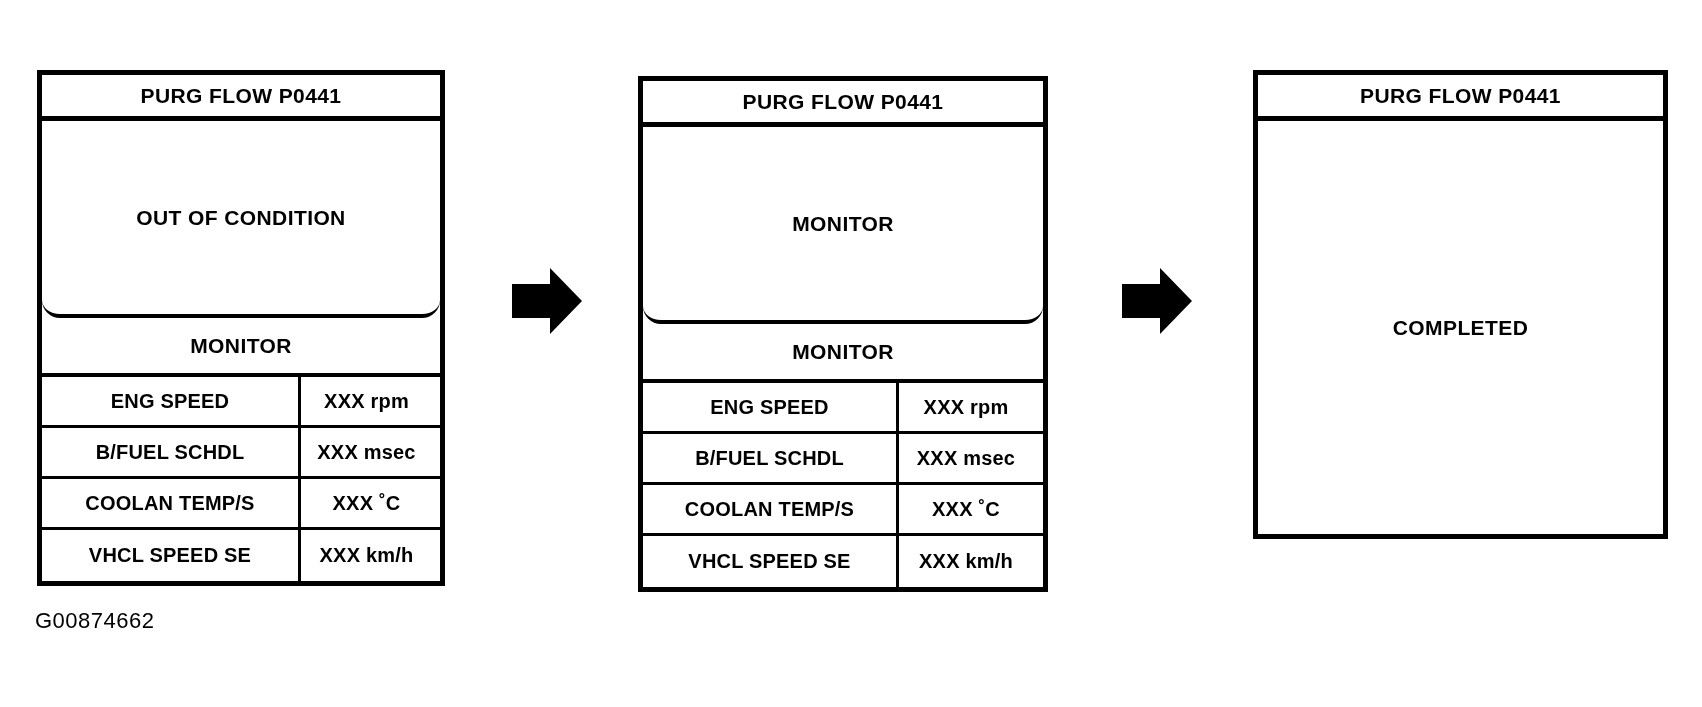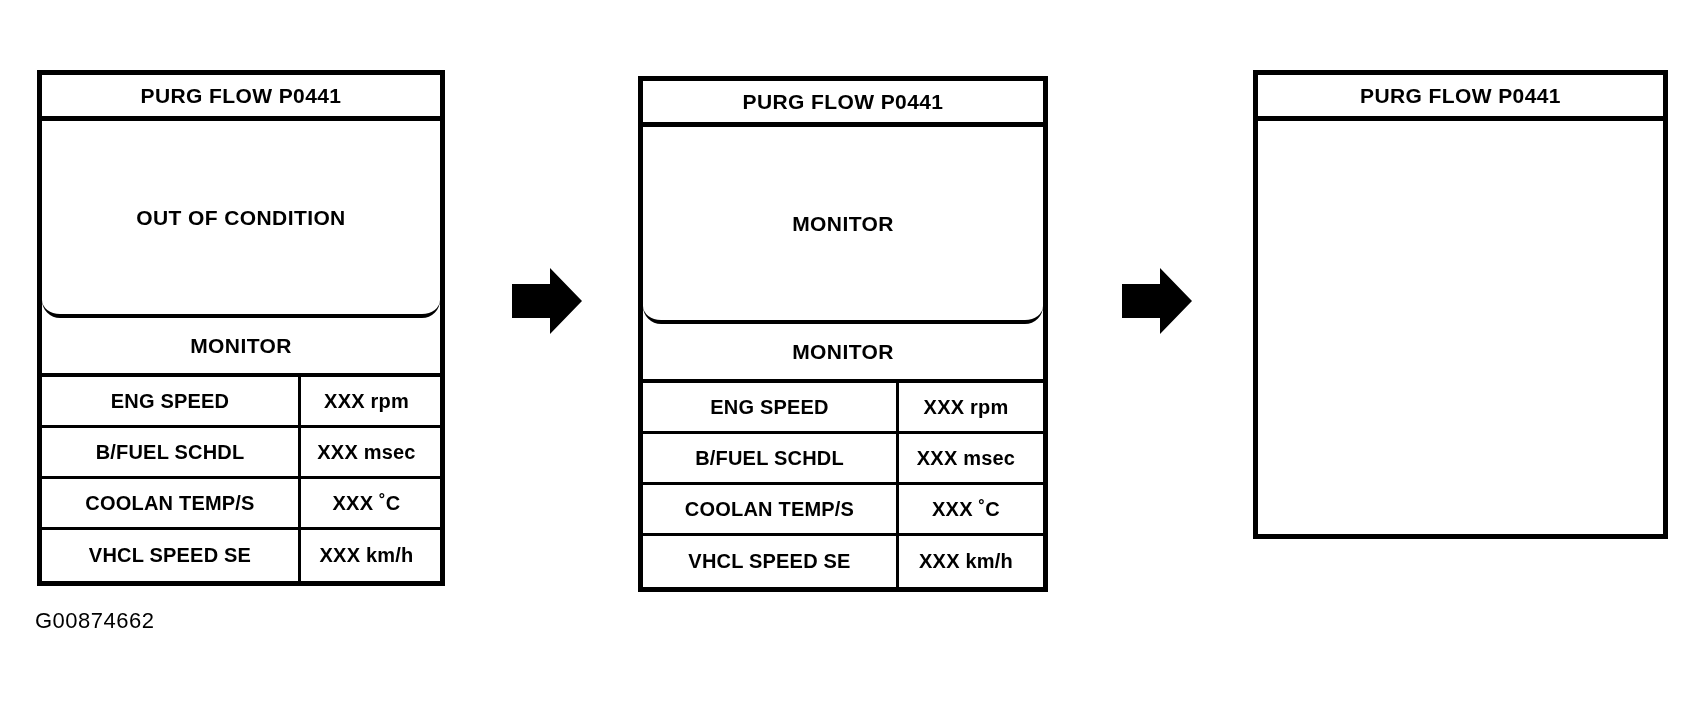--- a/index.html
+++ b/index.html
@@ -214,17 +214,18 @@
   </div>
 
   <div class="flow-arrow" id="arrow-2">
     <svg viewBox="0 0 70 68" xmlns="http://www.w3.org/2000/svg" aria-hidden="true">
       <path d="M 0 17 L 38 17 L 38 1 L 70 34 L 38 67 L 38 51 L 0 51 Z" fill="#000000"></path>
     </svg>
   </div>
 
   <div class="panel" id="panel-3">
     <div class="panel-title">PURG FLOW P0441</div>
+    <div class="panel-status">COMPLETED</div>
   </div>
 
   <div id="figure-caption">G00874662</div>
 
 </div>
 
 </body></html>

